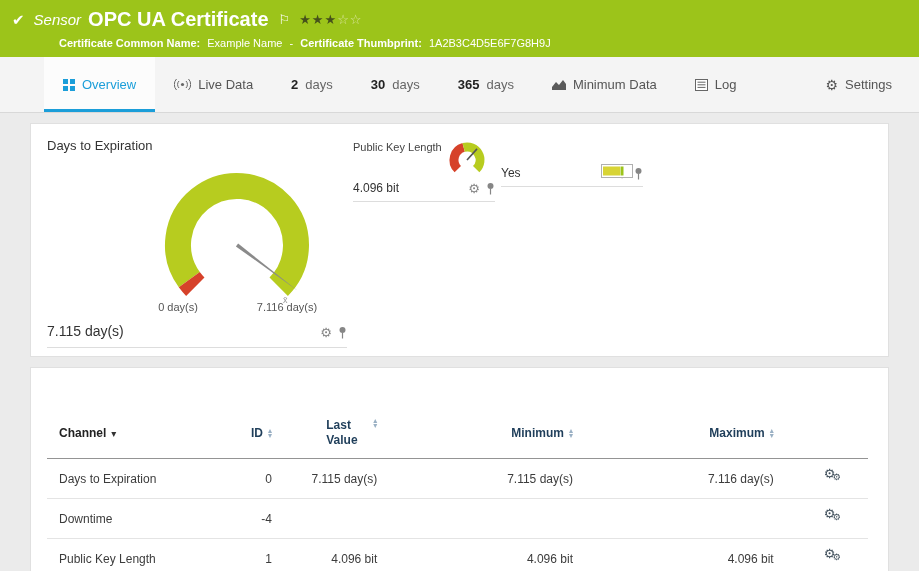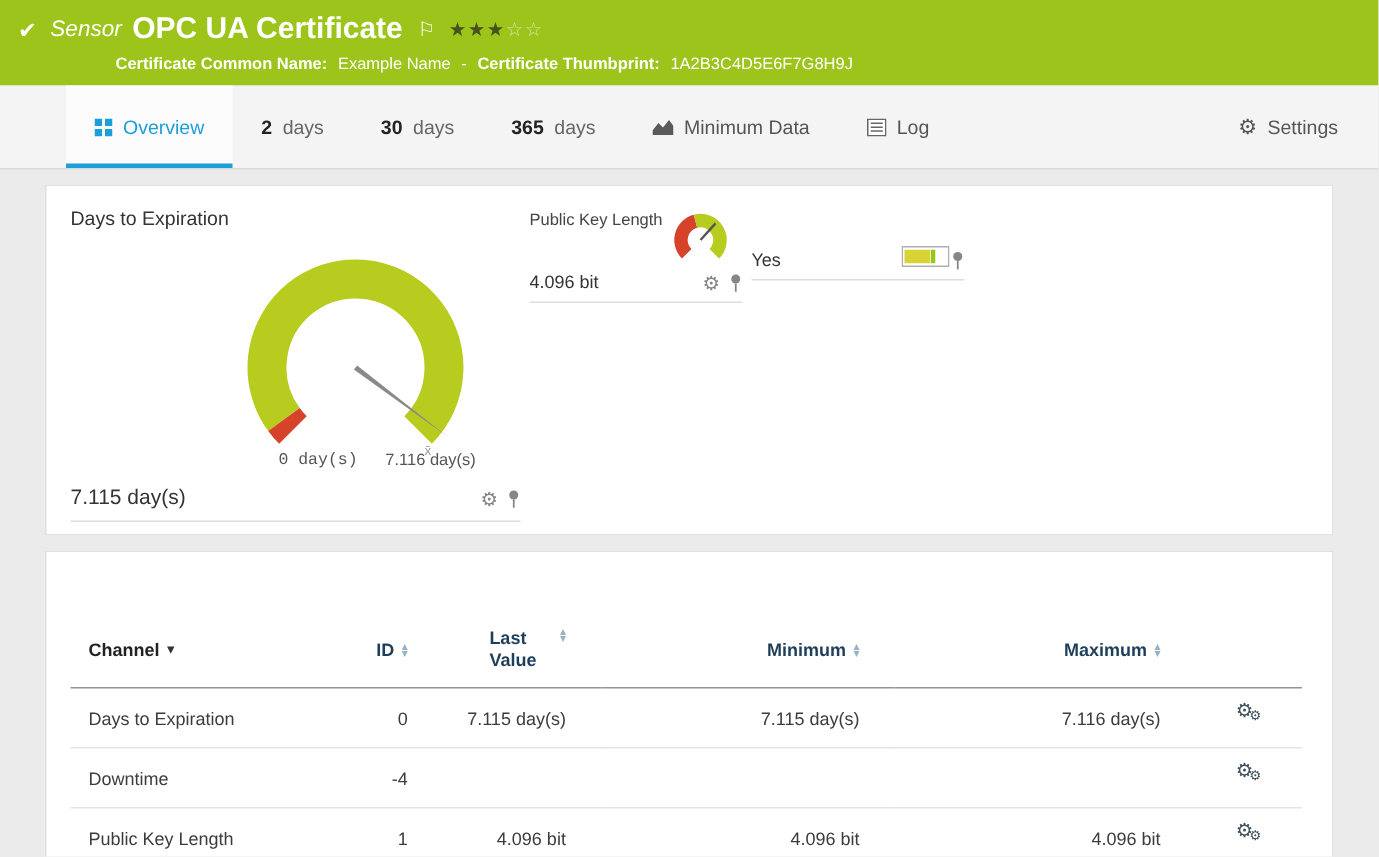--- a/index.html
+++ b/index.html
@@ -12,21 +12,21 @@
   
   .topbar { background:#9cc41a; height:57px; color:#fff; }
   .topbar-line1 { display:flex; align-items:center; padding:8px 0 0 12px; }
   .check { font-size:15px; font-weight:bold; }
   .kind { font-style:italic; font-size:15px; margin-left:9px; }
   .sensor-title { font-weight:bold; font-size:20px; margin-left:7px; }
   .flag { font-size:13px; margin-left:10px; cursor:pointer; }
   .stars { margin-left:9px; font-size:13px; letter-spacing:1px; cursor:pointer; }
   .stars-filled { color:#46511b; }
   .stars-empty { color:#d9e49c; }
-  .topbar-line2 { padding:6px 0 0 77px; font-size:11px; }
+  .topbar-line2 { padding:6px 0 0 59px; font-size:11px; }
   .sub-label { font-weight:bold; }
   .sub-val, .sub-sep { font-weight:normal; }
   .topbar-line2 span { margin-right:4px; }
 
   
   .tabstrip { display:flex; align-items:stretch; height:56px; background:#f4f4f4;
               border-bottom:1px solid #d8d8d8; padding-left:44px; }
   .tab { display:flex; align-items:center; gap:7px; padding:0 19px; font-size:13px;
          color:#555; cursor:pointer; white-space:nowrap; }
   .tab.active { color:#1b9ed9; background:#fcfcfc; box-shadow:inset 0 -3px 0 #1b9ed9; }
@@ -45,21 +45,21 @@
   .gauge-block { position:relative; }
   .main-block { width:300px; }
   .small-block { width:142px; }
   .g-title { font-size:13px; color:#333; }
   .small-block .g-title { font-size:11px; color:#444; padding-top:3px; }
 
   .g-area { position:relative; height:168px; }
   .g-area svg { position:absolute; left:90px; top:0; }
   .scale-lbl { position:absolute; bottom:8px; font-size:11px; color:#555;
                transform:translateX(-50%); white-space:nowrap; }
-  .scale-min { left:165px;font-family:Liberation Mono, monospace; }
+  .scale-min { left:131px; }
   .scale-max { left:240px; }
 
   .g-footer { display:flex; justify-content:space-between; align-items:flex-end;
               border-bottom:1px solid #ddd; padding-bottom:6px; }
   .main-block .g-footer { margin-top:2px; padding-bottom:8px; }
   .g-value { font-size:14px; color:#333; }
   .small-block .g-value { font-size:12px; }
   .g-icons { display:flex; align-items:center; gap:6px; }
   .g-gear { font-size:13px; color:#868686; cursor:pointer; line-height:1; }
   .small-footer { margin-top:28px; }
@@ -118,20 +118,30 @@
     <div class="tab active">
       <svg width="12" height="12" viewBox="0 0 12 12">
         <rect x="0" y="0" width="5" height="5" fill="#1b9ed9"></rect>
           <rect x="7" y="0" width="5" height="5" fill="#1b9ed9"></rect>
         <rect x="0" y="7" width="5" height="5" fill="#1b9ed9"></rect>
           <rect x="7" y="7" width="5" height="5" fill="#1b9ed9"></rect>
       </svg>
       <span>Overview</span>
     </div>
     <div class="tab">
+      <svg width="17" height="13" viewBox="0 0 17 13">
+        <circle cx="8.5" cy="6.5" r="1.6" fill="#666"></circle>
+        <path d="M5 3 a5 5 0 0 0 0 7" stroke="#666" fill="none"></path>
+        <path d="M2.5 1 a8 8 0 0 0 0 11" stroke="#666" fill="none"></path>
+        <path d="M12 3 a5 5 0 0 1 0 7" stroke="#666" fill="none"></path>
+        <path d="M14.5 1 a8 8 0 0 1 0 11" stroke="#666" fill="none"></path>
+      </svg>
+      <span>Live Data</span>
+    </div>
+    <div class="tab">
       <span class="num">2</span>
       <span class="daylabel">days</span>
     </div>
     <div class="tab">
       <span class="num">30</span>
       <span class="daylabel">days</span>
     </div>
     <div class="tab">
       <span class="num">365</span>
       <span class="daylabel">days</span>

